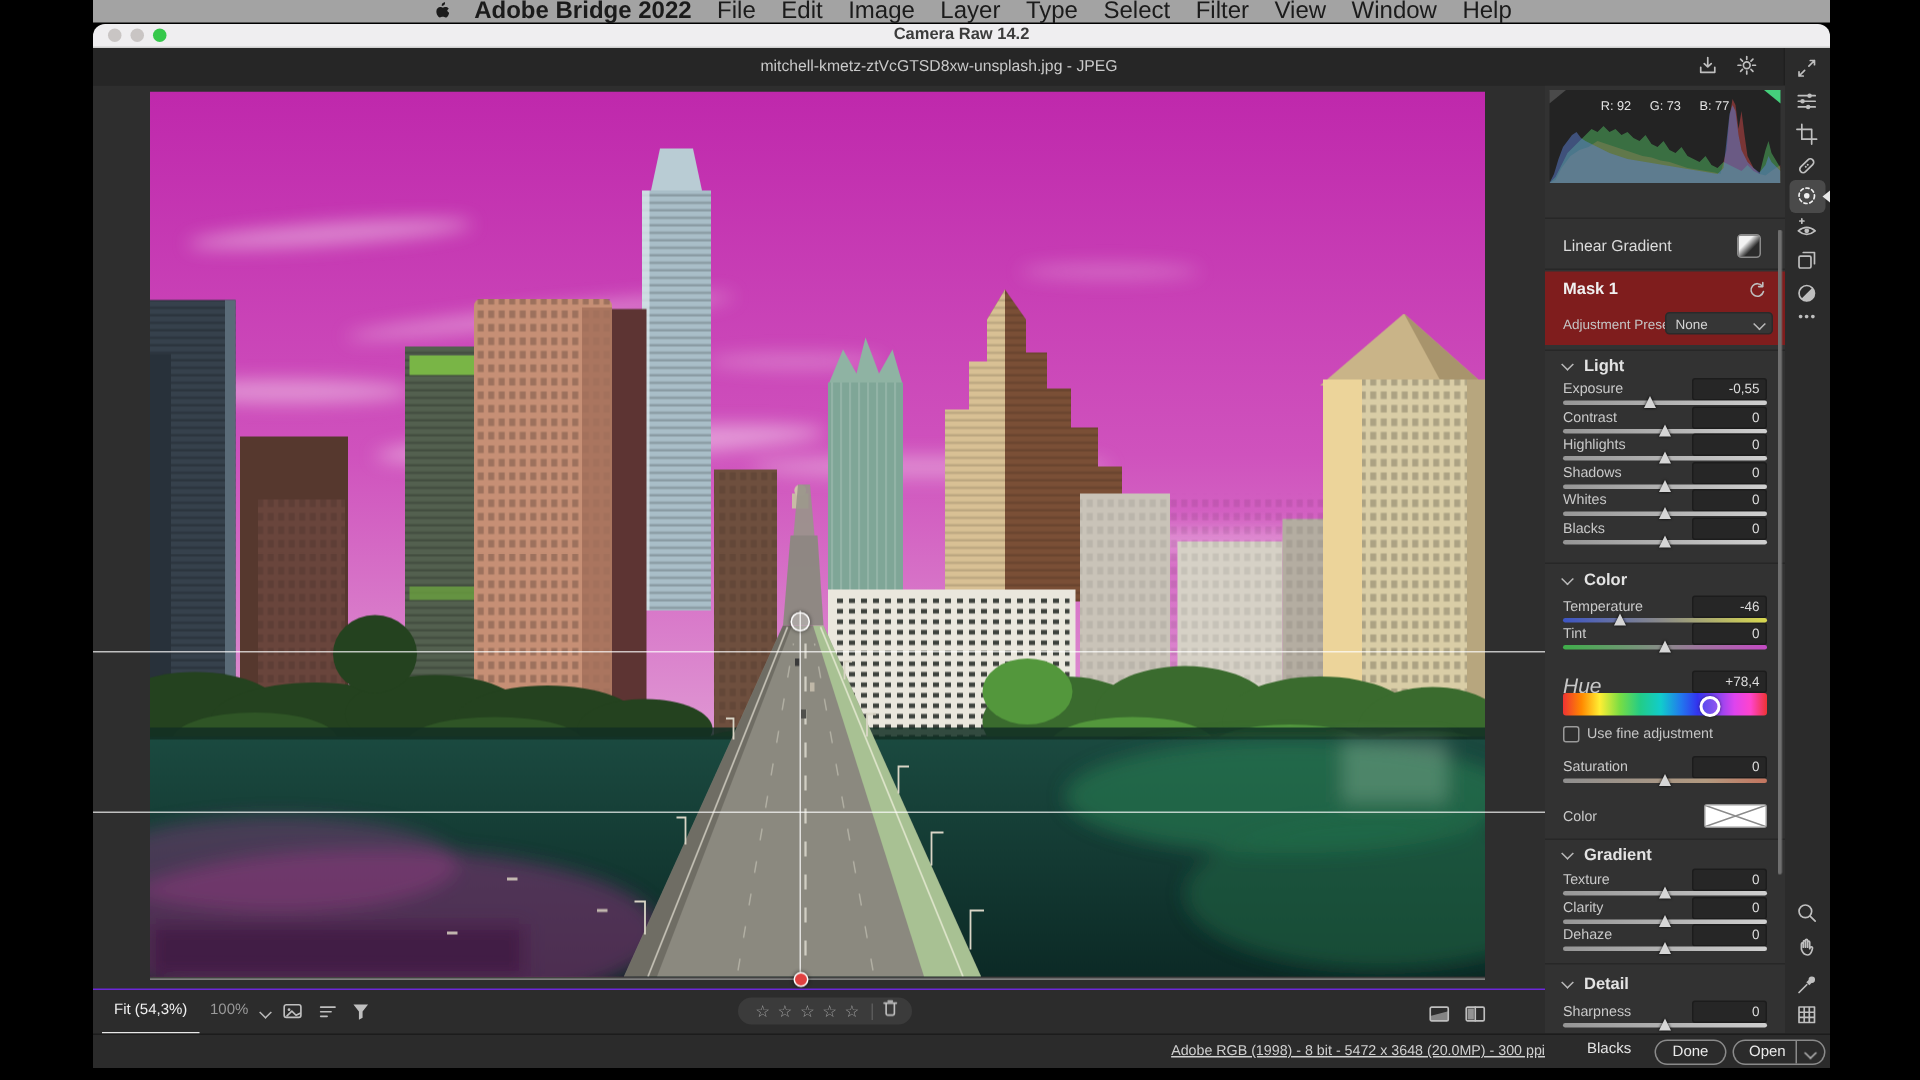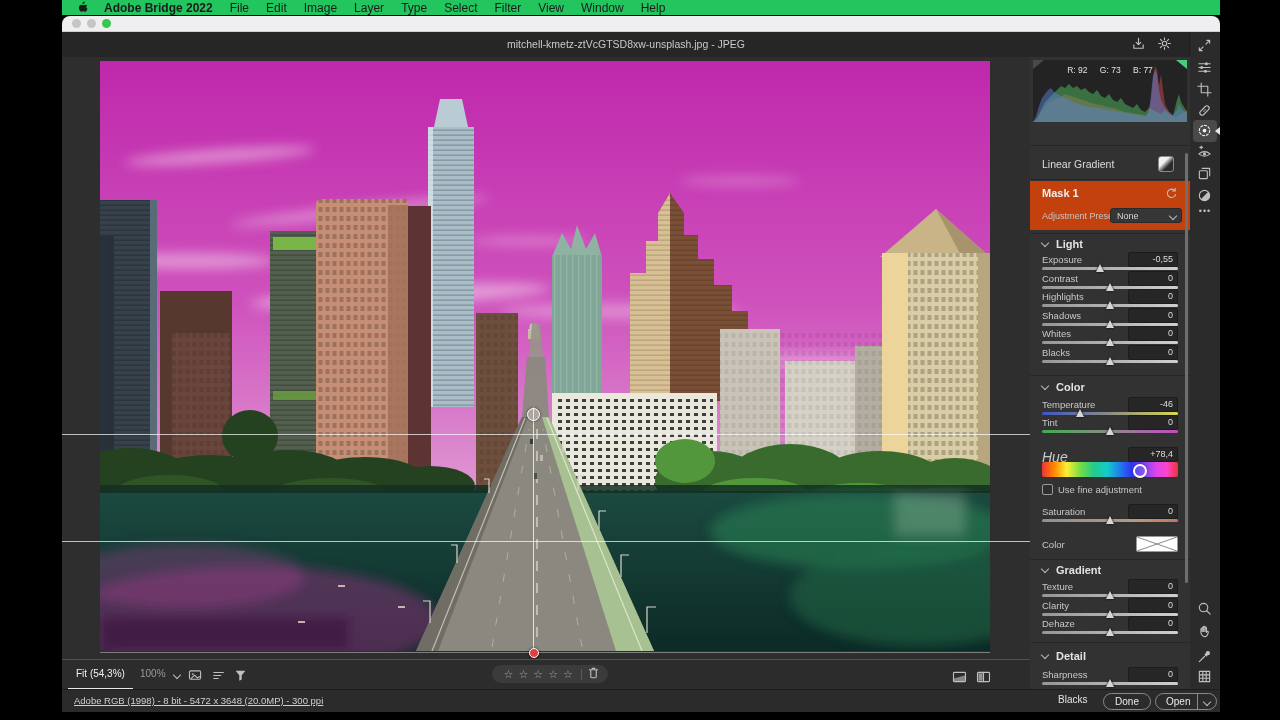--- a/index.html
+++ b/index.html
@@ -1,22 +1,22 @@
 <!DOCTYPE html>
 <html><head>
 <meta charset="utf-8">
 <style>
   html,body{margin:0;padding:0;background:#000;}
   .stage{position:relative;width:1280px;height:720px;background:#000;overflow:hidden;
          font-family:"Liberation Sans",sans-serif;-webkit-font-smoothing:antialiased;}
   .display{position:absolute;left:62px;top:0;width:1158px;height:712px;}
 
   
-  .menubar{position:absolute;left:0;top:0;width:100%;height:15px;background:#22c55e;
-           display:flex;align-items:center;font-size:12px;color:#1b1b1b;}
+  .menubar{position:absolute;left:0;top:0;width:100%;height:15px;background:#a3a3a3;
+           display:flex;align-items:center;font-size:16px;color:#1b1b1b;justify-content:center;}
   .menubar .apple{margin-left:15px;display:flex;align-items:center;}
   .menubar .appname{font-weight:700;margin-left:16px;}
   .menubar .mitem{margin-left:17px;}
 
   
   .macwindow{position:absolute;left:0;top:16px;width:1158px;height:696px;border-radius:8px 8px 0 0;overflow:hidden;}
   .titlebar{position:absolute;left:0;top:0;width:100%;height:15px;background:#efeef0;border-bottom:1px solid #cfcfcf;}
   .tl{position:absolute;top:3px;width:9px;height:9px;border-radius:50%;}
   .tl1{left:10px;background:#c9c5c4;}
   .tl2{left:25px;background:#c9c5c4;}
@@ -52,21 +52,21 @@
   .hist{position:absolute;left:3px;top:3px;width:154px;height:62px;background:#232323;border-radius:2px;}
   .hist-rgb{position:absolute;left:0;top:5px;width:100%;text-align:center;font-size:8.5px;color:#e3e3e3;}
   .hist-rgb span{margin:0 5px;}
   .clip-l{position:absolute;left:0;top:0;width:0;height:0;border-top:9px solid #4a4a4a;border-right:11px solid transparent;}
   .clip-r{position:absolute;right:0;top:0;width:0;height:0;border-top:9px solid #45cf7c;border-left:11px solid transparent;}
   .pdiv{position:absolute;left:0;width:160px;height:1px;background:#272727;}
   .tool-row{position:absolute;left:0;top:94px;width:160px;height:26px;}
   .tool-row .tname{position:absolute;left:12px;top:7px;font-size:10.5px;color:#dcdcdc;}
   .grad-ic{position:absolute;right:16px;top:5px;width:14px;height:14px;border:1px solid #8a8a8a;border-radius:3px;
            background:linear-gradient(135deg,#f2f2f2 35%,#2b2b2b 65%);}
-  .mask-block{position:absolute;left:0;top:124px;width:160px;height:49px;background:#c2410c;}
+  .mask-block{position:absolute;left:0;top:124px;width:160px;height:49px;background:#7f1d1d;}
   .mask-title{position:absolute;left:12px;top:6px;font-size:11px;font-weight:700;color:#f0f0f0;}
   .mask-reset{position:absolute;right:12px;top:5px;}
   .preset-label{position:absolute;left:12px;top:30px;font-size:9px;color:#c5c5c5;}
   .preset-dd{position:absolute;right:8px;top:27px;width:72px;height:15px;background:#363636;border:1px solid #2a2a2a;border-radius:3px;
              font-size:9px;color:#d5d5d5;line-height:15px;padding-left:6px;box-sizing:border-box;}
   .preset-dd .chev{position:absolute;right:5px;top:4px;}
   .chev{display:inline-block;width:5px;height:5px;border-right:1.2px solid #bbb;border-bottom:1.2px solid #bbb;transform:rotate(45deg);}
   .sec-head{position:absolute;left:12px;display:flex;align-items:center;gap:8px;font-size:11px;font-weight:600;color:#e3e3e3;cursor:pointer;}
   .sec-head .chev{margin-top:-2px;}
   .srow{position:absolute;left:12px;width:136px;height:18px;}
@@ -95,21 +95,21 @@
   .zoomfit{position:absolute;left:6px;top:0;height:28px;line-height:28px;padding:0 8px;font-size:10px;color:#f0f0f0;border-bottom:2px solid #e8e8e8;}
   .zoom100{position:absolute;left:72px;top:0;height:28px;line-height:28px;padding:0 6px;font-size:10px;color:#9a9a9a;}
   .bt-chev{position:absolute;left:112px;top:12px;}
   .bt-ic{position:absolute;top:8px;}
   .stars-pill{position:absolute;left:430px;top:5px;height:18px;background:#3b3b3b;border-radius:10px;display:flex;align-items:center;padding:0 9px;}
   .star{color:#9f9f9f;font-size:11px;margin:0 2.5px;cursor:pointer;}
   .pill-div{width:1px;height:11px;background:#5a5a5a;margin:0 6px;}
 
   
   .status-bar{position:absolute;left:0;top:657px;width:1158px;height:23px;background:#2b2b2b;border-top:1px solid #1c1c1c;}
-  .wf-link{position:absolute;left:0;top:5px;width:968px;text-align:left;font-size:9.5px;color:#d0d0d0;text-decoration:underline;cursor:pointer;margin-left:12px;}
+  .wf-link{position:absolute;left:0;top:5px;width:968px;text-align:right;font-size:9.5px;color:#d0d0d0;text-decoration:underline;cursor:pointer;}
   .btn-text{position:absolute;top:4px;font-size:10px;color:#e4e4e4;cursor:pointer;}
   .btn-pill{position:absolute;top:3px;height:15px;line-height:15px;border:1px solid #8a8a8a;border-radius:9px;
             font-size:10px;color:#eaeaea;text-align:center;cursor:pointer;}
   .open-split{display:flex;align-items:center;}
   .open-split .olabel{padding:0 7px 0 10px;}
   .open-split .odiv{width:1px;height:15px;background:#8a8a8a;}
   .open-split .ochev{padding:0 6px;display:flex;align-items:center;}
 
   svg.ic{stroke:#bfbfbf;fill:none;stroke-width:1.2;stroke-linecap:round;stroke-linejoin:round;}
   svg.ic .fl{fill:#bfbfbf;stroke:none;}
@@ -138,20 +138,21 @@
     <span class="mitem">Window</span>
     <span class="mitem">Help</span>
   </div>
 
   <div class="macwindow">
 
     <div class="titlebar">
       <span class="tl tl1"></span>
       <span class="tl tl2"></span>
       <span class="tl tl3"></span>
+      <div class="titletext">Camera Raw 14.2</div>
     </div>
 
     <div class="crwindow">
 
       <div class="doc-header">
         <div class="doc-title">
           <span>mitchell-kmetz-ztVcGTSD8xw-unsplash.jpg</span>
           <span>-</span>
           <span>JPEG</span>
         </div>

